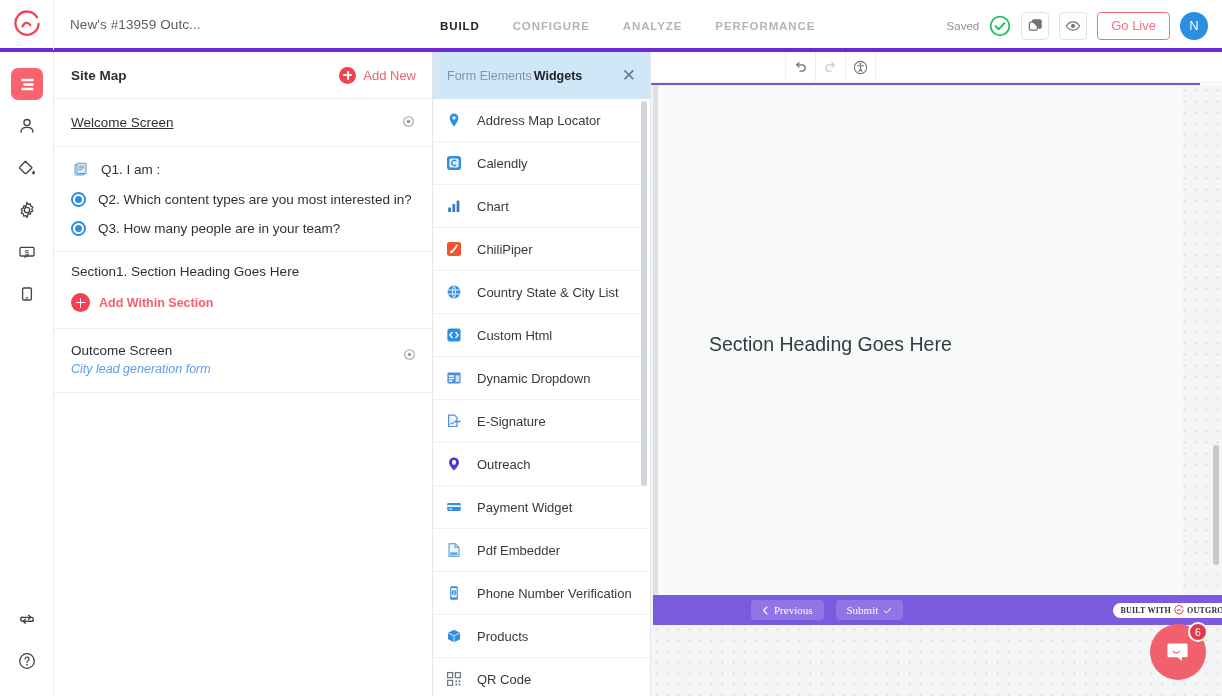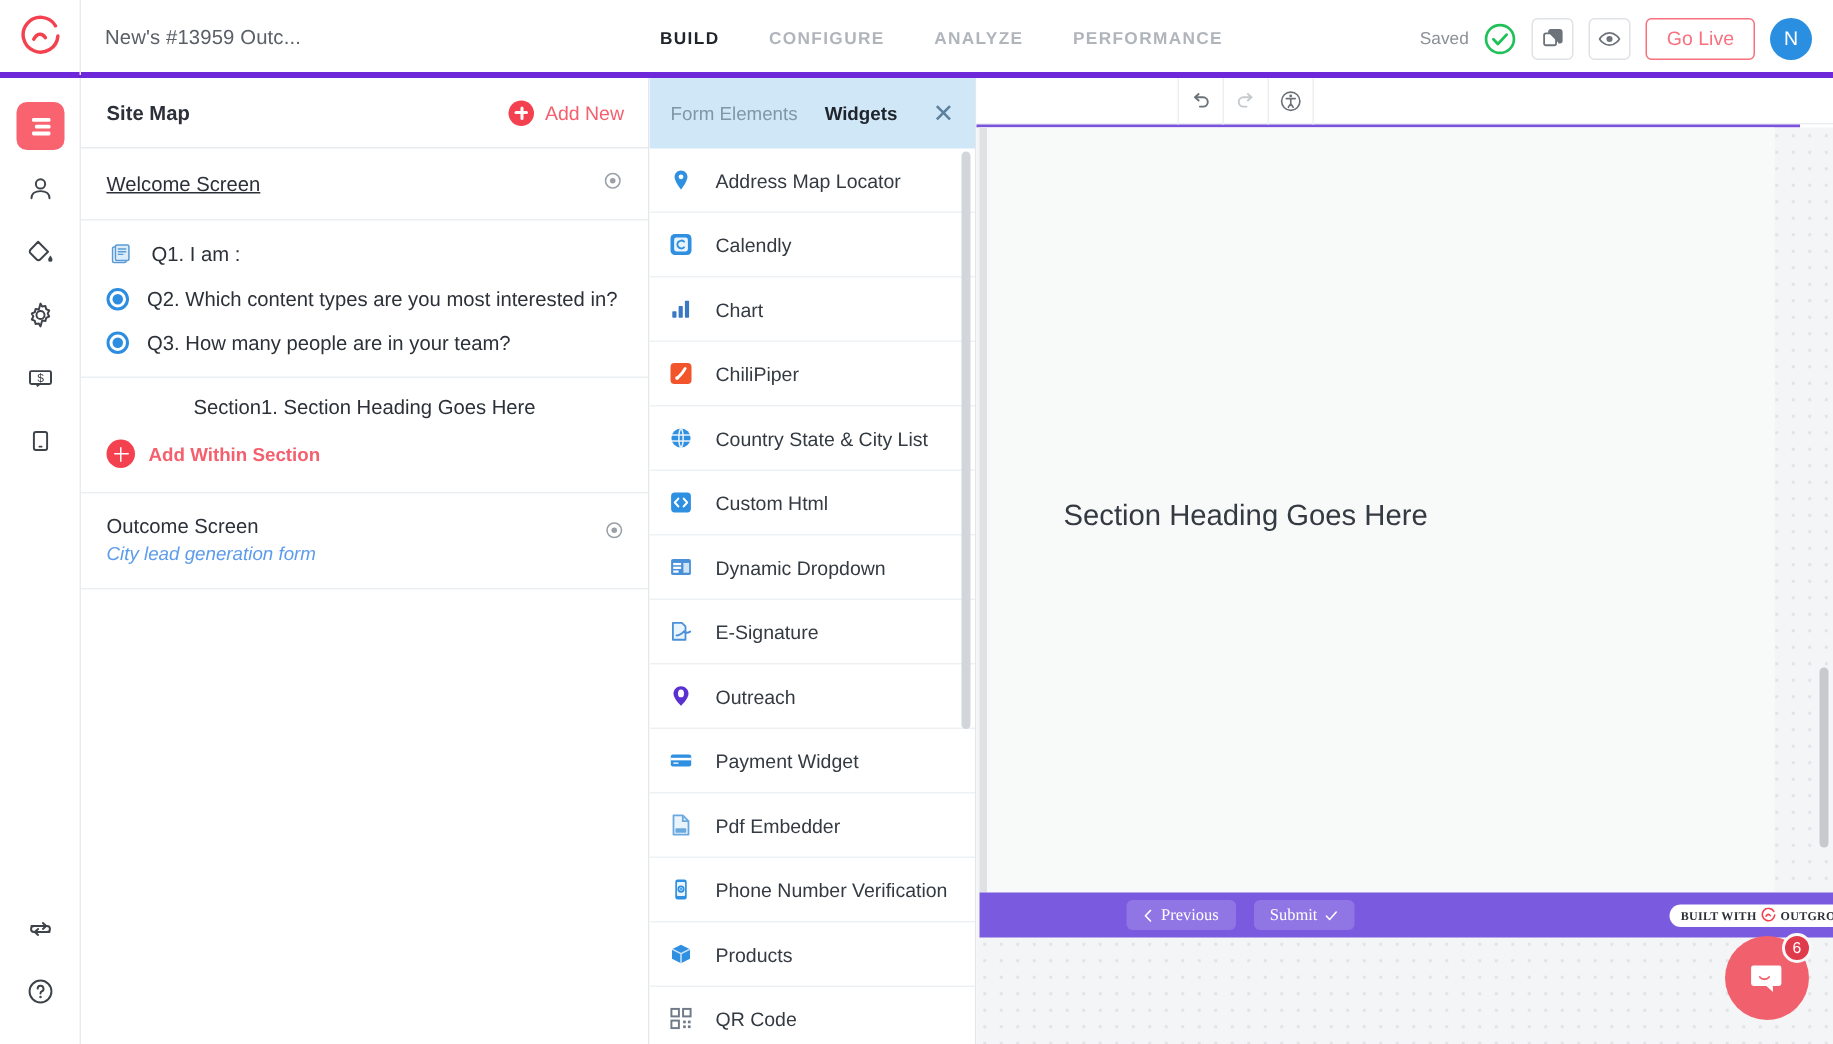--- a/index.html
+++ b/index.html
@@ -90,21 +90,21 @@
 
   .q-group { border-bottom: 1px solid #eceff1; padding: 6px 0 8px; }
   .q-row { display: flex; align-items: center; gap: 12px; padding: 7px 17px; cursor: pointer; }
   .q-row .lbl { font-size: 13.5px; color: #2c3038; }
   .radio-ico {
     width: 15px; height: 15px; border-radius: 50%; border: 2px solid #2d8de0;
     display: flex; align-items: center; justify-content: center; flex: 0 0 15px;
   }
   .radio-ico i { width: 7px; height: 7px; border-radius: 50%; background: #2d8de0; display: block; }
 
-  .sec-block { border-bottom: 1px solid #eceff1; padding: 12px 17px 16px; text-align: center; }
+  .sec-block { border-bottom: 1px solid #eceff1; padding: 12px 17px 16px; }
   .sec-title { font-size: 13.5px; color: #2c3038; }
   .sec-add { display: flex; align-items: center; gap: 9px; margin-top: 14px; cursor: pointer; }
   .sec-add span { font-size: 12.5px; color: #f4606e; font-weight: bold; }
   .plus-circle.lg { width: 19px; height: 19px; }
   .plus-circle.lg::before { left: 4.5px; top: 8.6px; width: 10px; height: 1.8px; }
   .plus-circle.lg::after { top: 4.5px; left: 8.6px; height: 10px; width: 1.8px; }
 
   .outcome { padding: 14px 17px 16px; border-bottom: 1px solid #eceff1; position: relative; cursor: pointer; }
   .outcome .t { font-size: 13.5px; color: #2c3038; }
   .outcome .s { font-size: 12.5px; color: #5d9cec; font-style: italic; margin-top: 4px; }
@@ -113,21 +113,21 @@
   
   .widgets {
     position: absolute; left: 433px; top: 52px; width: 218px; height: 644px;
     background: #fff; border-right: 1px solid #e4e7ea; overflow: hidden;
   }
   .w-head {
     height: 47px; background: #cfe7f7; display: flex; align-items: center; padding: 0 14px;
   }
   .w-tab { font-size: 12.5px; color: #7f97a8; cursor: pointer; }
   .w-tab.active { color: #20242b; font-weight: bold; }
-  .w-tabs { display: flex; gap: 18px; }
+  .w-tabs { display: flex; gap: 2px; }
   .w-close { margin-left: auto; color: #5c7f9c; font-size: 17px; cursor: pointer; line-height: 1; }
   .w-list { height: 597px; overflow: hidden; position: relative; }
   .w-item {
     height: 43px; display: flex; align-items: center; gap: 14px; padding: 0 14px 0 12px;
     border-bottom: 1px solid #edf1f4; cursor: pointer;
   }
   .w-item .nm { font-size: 13px; color: #343a41; }
   .w-ico { width: 18px; height: 18px; flex: 0 0 18px; display:flex; align-items:center; justify-content:center; }
   .w-scroll {
     position: absolute; right: 3px; top: 2px; width: 6px; height: 385px;

